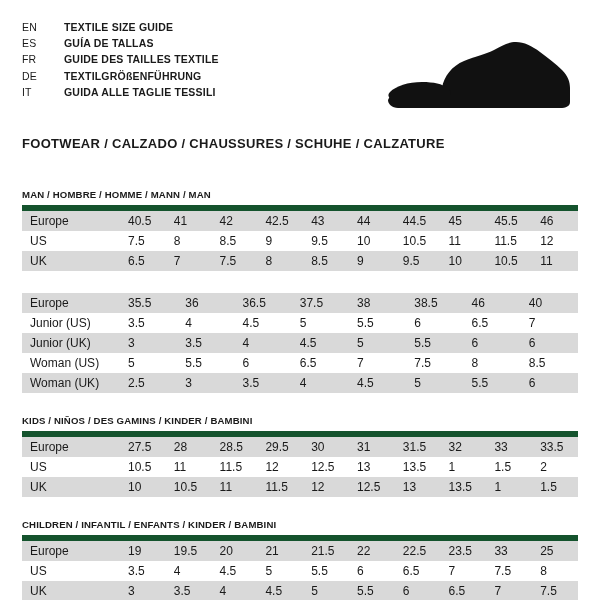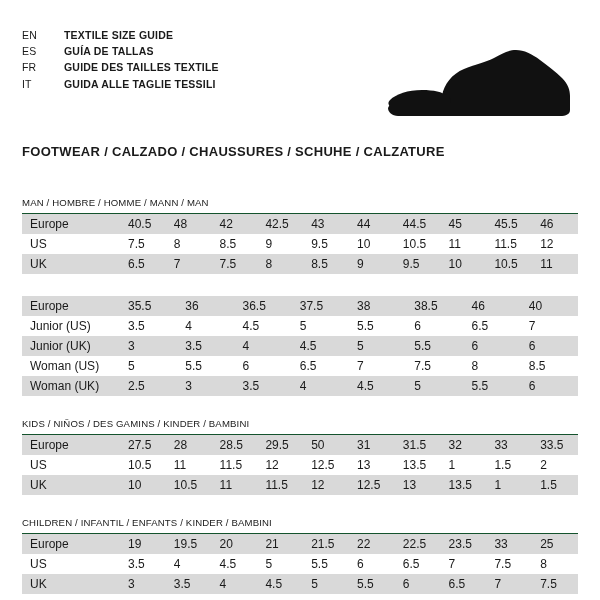--- a/index.html
+++ b/index.html
@@ -12,21 +12,21 @@
     background: #ffffff;
     font-family: "Liberation Sans", sans-serif;
     color: #1a1a1a;
     overflow: hidden;
   }
   .page {
     position: relative;
     width: 600px;
     height: 432px;
     box-sizing: border-box;
-    padding: 28px 22px 0 22px;
+    padding: 20px 22px 0 22px;
   }
 
   
   .header {
     display: flex;
     align-items: flex-start;
     justify-content: space-between;
   }
   .lang-table {
     border-collapse: collapse;
@@ -63,24 +63,24 @@
   }
 
   .group {
     margin-top: 22px;
   }
   .group.first {
     margin-top: 38px;
   }
   .group-title {
     font-size: 9.6px;
-    font-weight: 400;
+    font-weight: 700;
     letter-spacing: 0.15px;
     padding-bottom: 5px;
-    border-bottom: 1px solid #14532d;
+    border-bottom: 6px solid #14532d;
     margin-bottom: 0;
   }
 
   
   table.sizes {
     border-collapse: collapse;
     font-size: 12px;
     width: 100%;
     table-layout: fixed;
   }
@@ -109,20 +109,24 @@
           <td class="lang-code">EN</td>
           <td class="lang-title">TEXTILE SIZE GUIDE</td>
         </tr>
         <tr>
           <td class="lang-code">ES</td>
           <td class="lang-title">GUÍA DE TALLAS</td>
         </tr>
         <tr>
           <td class="lang-code">FR</td>
           <td class="lang-title">GUIDE DES TAILLES TEXTILE</td>
+        </tr>
+        <tr>
+          <td class="lang-code">DE</td>
+          <td class="lang-title">TEXTILGRÖßENFÜHRUNG</td>
         </tr>
         <tr>
           <td class="lang-code">IT</td>
           <td class="lang-title">GUIDA ALLE TAGLIE TESSILI</td>
         </tr>
       </tbody>
     </table>
 
     <div class="shoe-wrap">
       <svg viewBox="0 0 190 82" width="190" height="82" aria-hidden="true">
@@ -135,21 +139,21 @@
 
   <div class="main-heading">FOOTWEAR / CALZADO / CHAUSSURES / SCHUHE / CALZATURE</div>
 
   <div class="group first">
     <div class="group-title">MAN / HOMBRE / HOMME / MANN / MAN</div>
     <table class="sizes">
       <tbody>
         <tr class="shaded">
           <td class="label">Europe</td>
           <td>40.5</td>
-          <td>48</td>
+          <td>41</td>
           <td>42</td>
           <td>42.5</td>
           <td>43</td>
           <td>44</td>
           <td>44.5</td>
           <td>45</td>
           <td>45.5</td>
           <td>46</td>
         </tr>
         <tr>
@@ -247,21 +251,21 @@
   <div class="group">
     <div class="group-title">KIDS / NIÑOS / DES GAMINS / KINDER / BAMBINI</div>
     <table class="sizes">
       <tbody>
         <tr class="shaded">
           <td class="label">Europe</td>
           <td>27.5</td>
           <td>28</td>
           <td>28.5</td>
           <td>29.5</td>
-          <td>50</td>
+          <td>30</td>
           <td>31</td>
           <td>31.5</td>
           <td>32</td>
           <td>33</td>
           <td>33.5</td>
         </tr>
         <tr>
           <td class="label">US</td>
           <td>10.5</td>
           <td>11</td>

